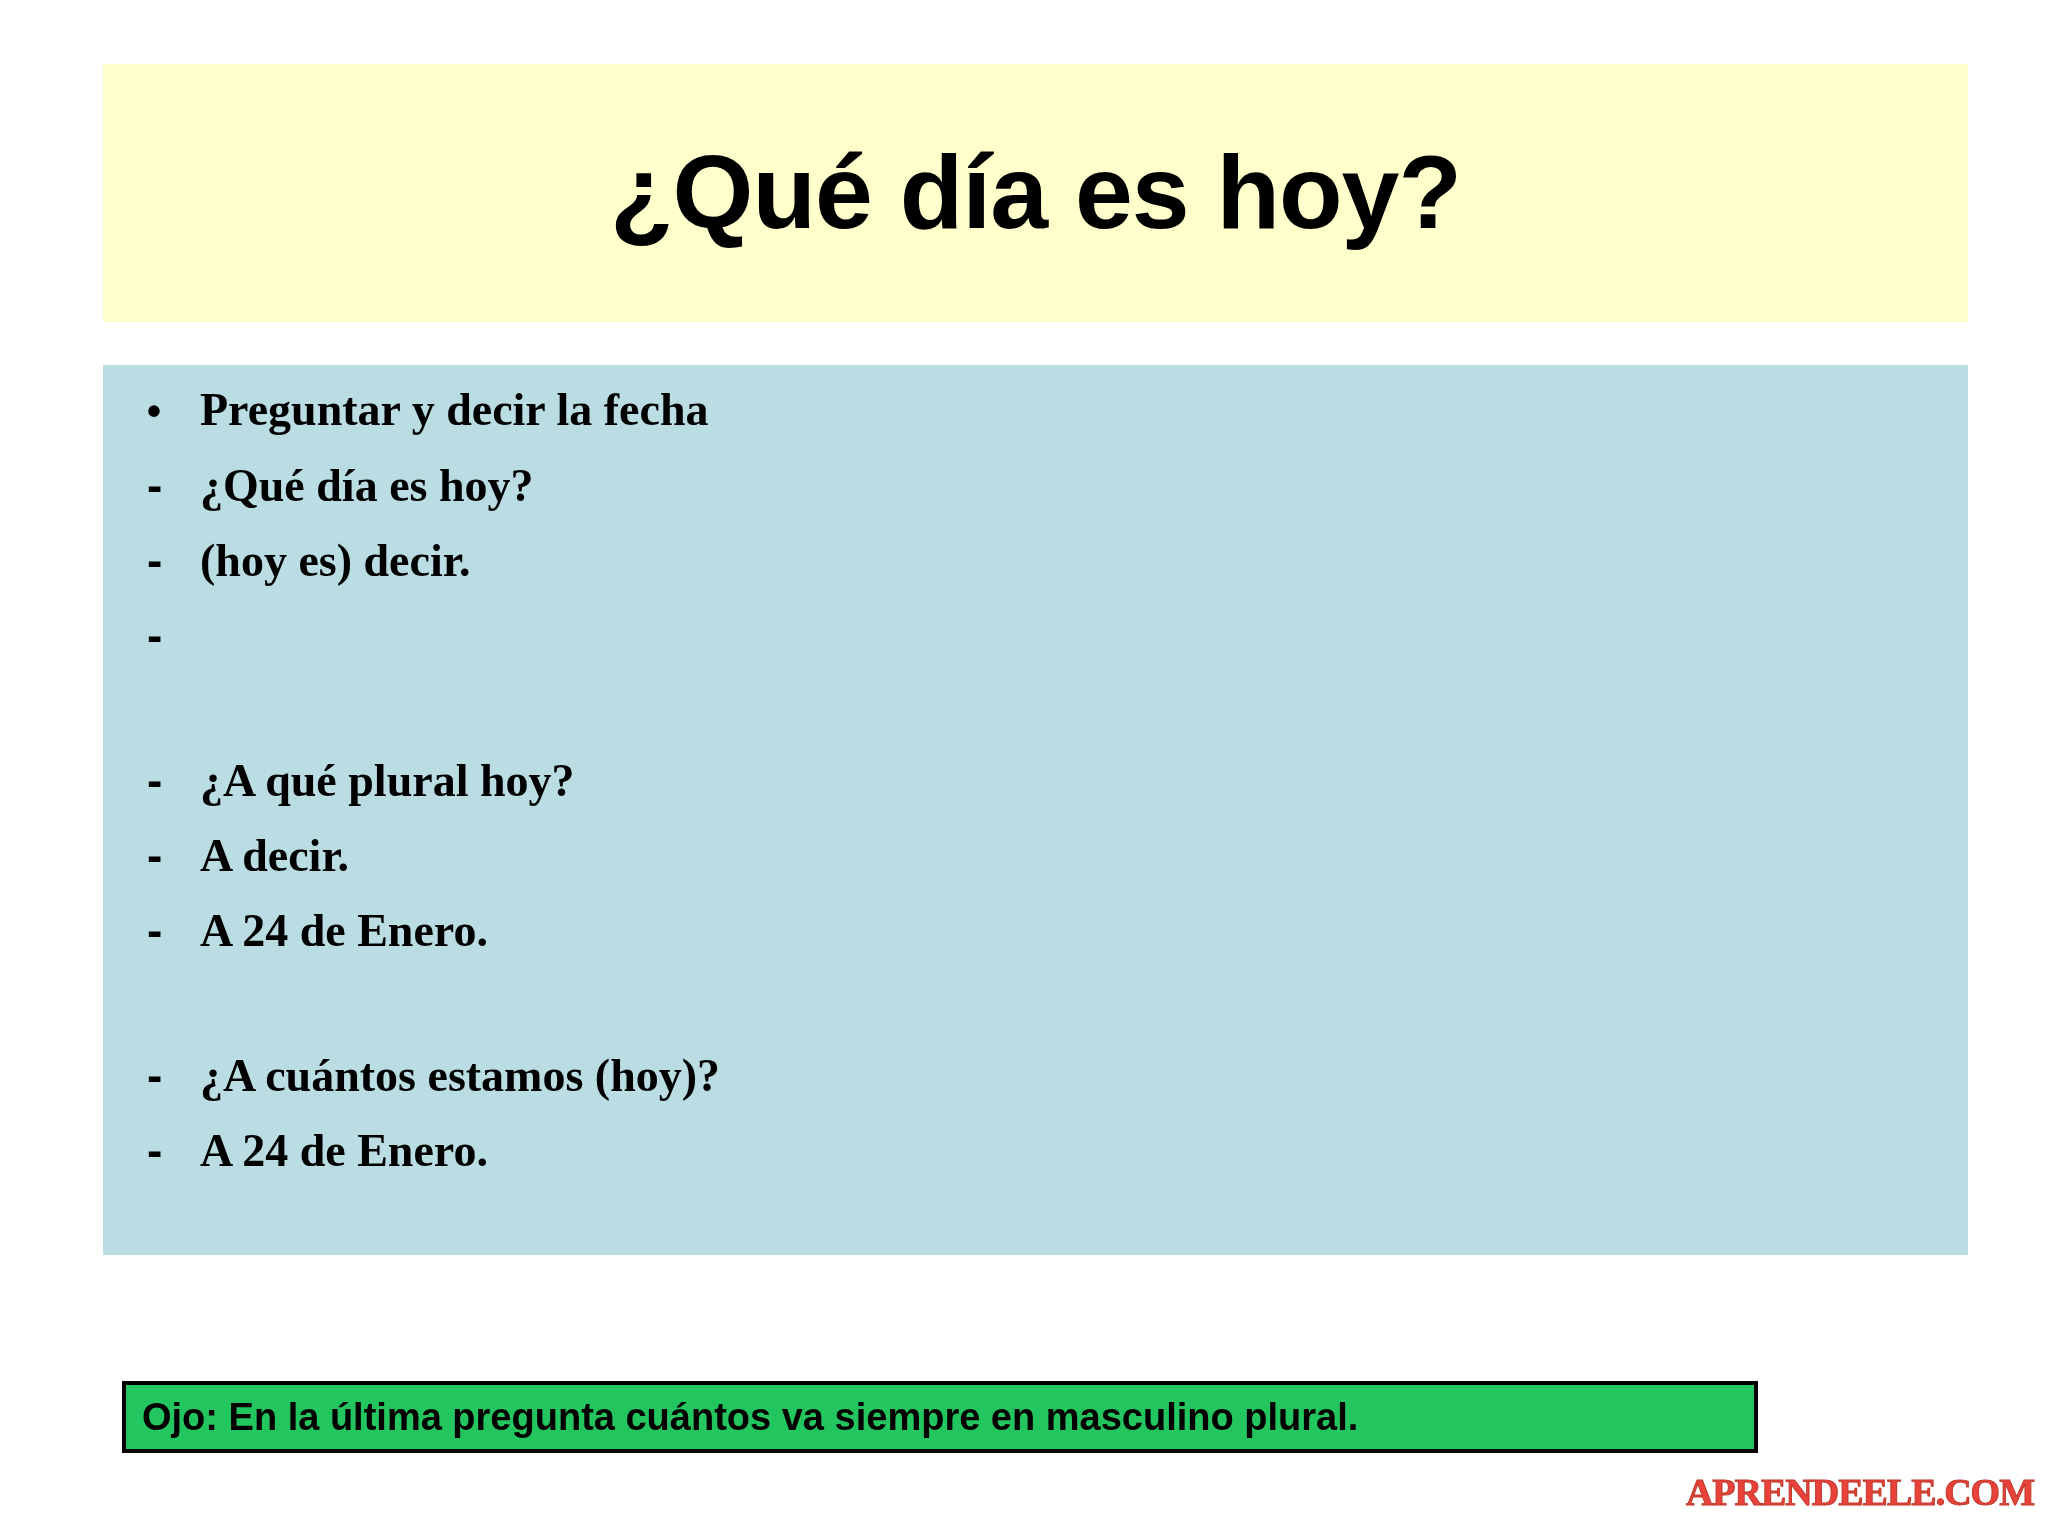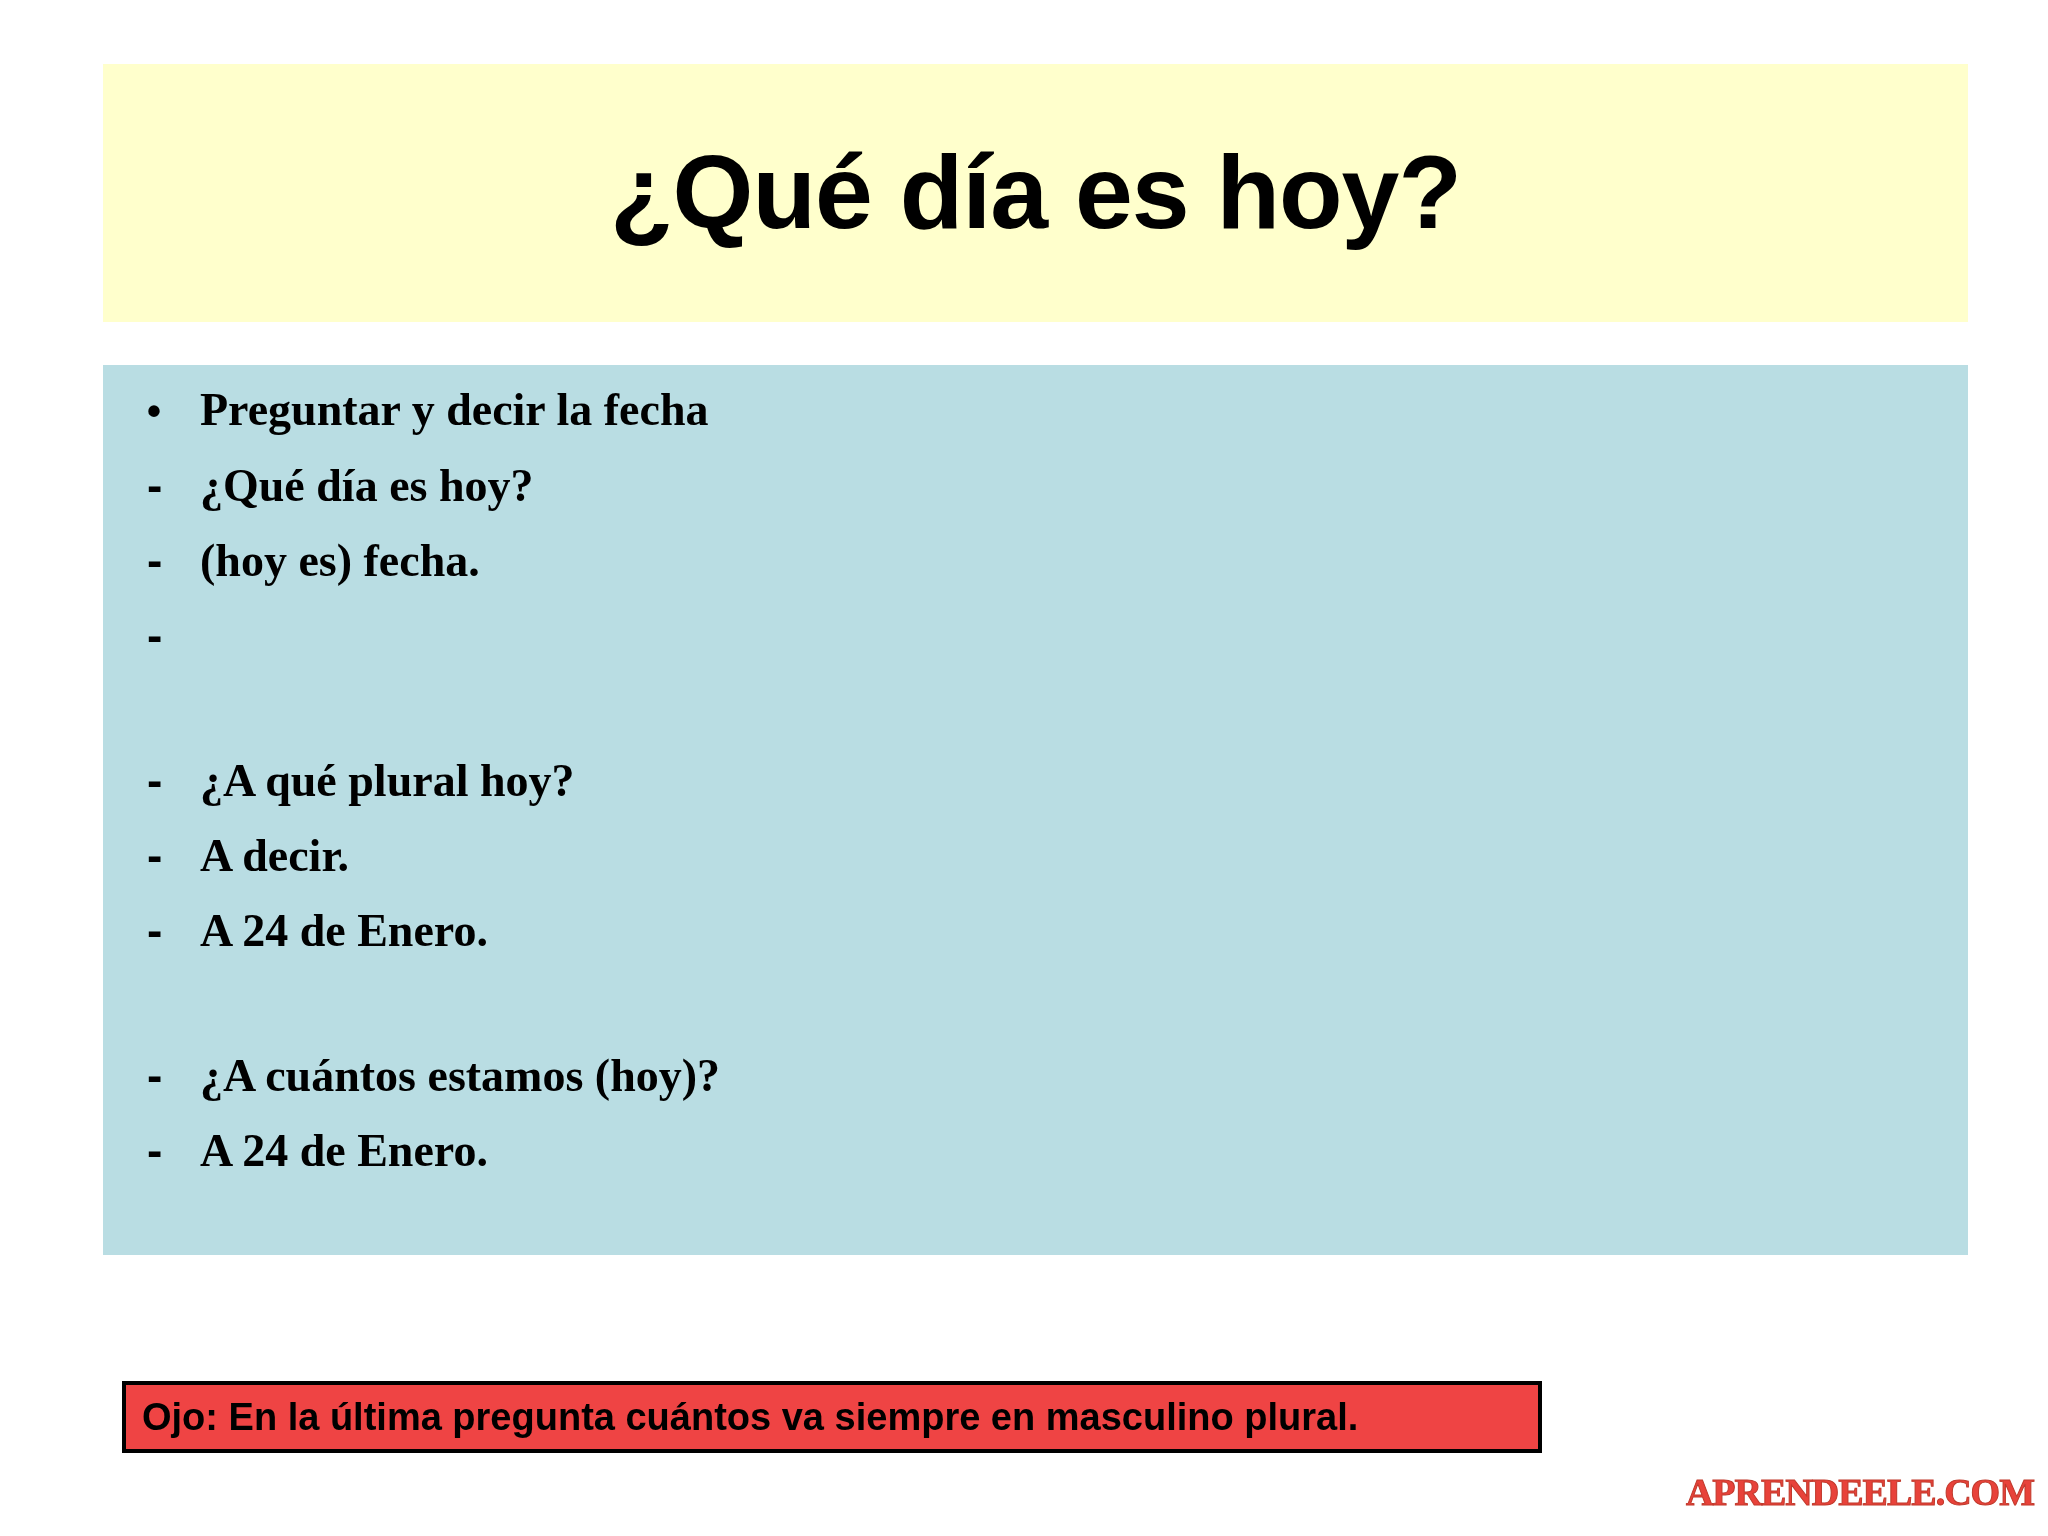--- a/index.html
+++ b/index.html
@@ -85,23 +85,23 @@
     line-height: 1;
     color: #000000;
     white-space: nowrap;
     font-family: Liberation Serif, serif;
   }
   
   .note-box {
     position: absolute;
     left: 122px;
     top: 1381px;
-    width: 1420px;
+    width: 1636px;
     height: 72px;
-    background: #ef4444;
+    background: #22c55e;
     border: 4px solid #000000;
     box-sizing: border-box;
     display: flex;
     align-items: center;
   }
   .note-text {
     font-size: 38px;
     font-weight: bold;
     padding-left: 16px;
     white-space: nowrap;
@@ -145,21 +145,21 @@
       <span class="line-text">Preguntar y decir la fecha</span>
     </div>
 
     <div class="line">
       <span class="marker dash">-</span>
       <span class="line-text">¿Qué día es hoy?</span>
     </div>
 
     <div class="line">
       <span class="marker dash">-</span>
-      <span class="line-text">(hoy es) fecha.</span>
+      <span class="line-text">(hoy es) decir.</span>
     </div>
 
     <div class="line">
       <span class="marker dash">-</span>
     </div>
 
     <div class="line spacer">
       <span class="marker"></span>
       <span class="line-text"></span>
     </div>

